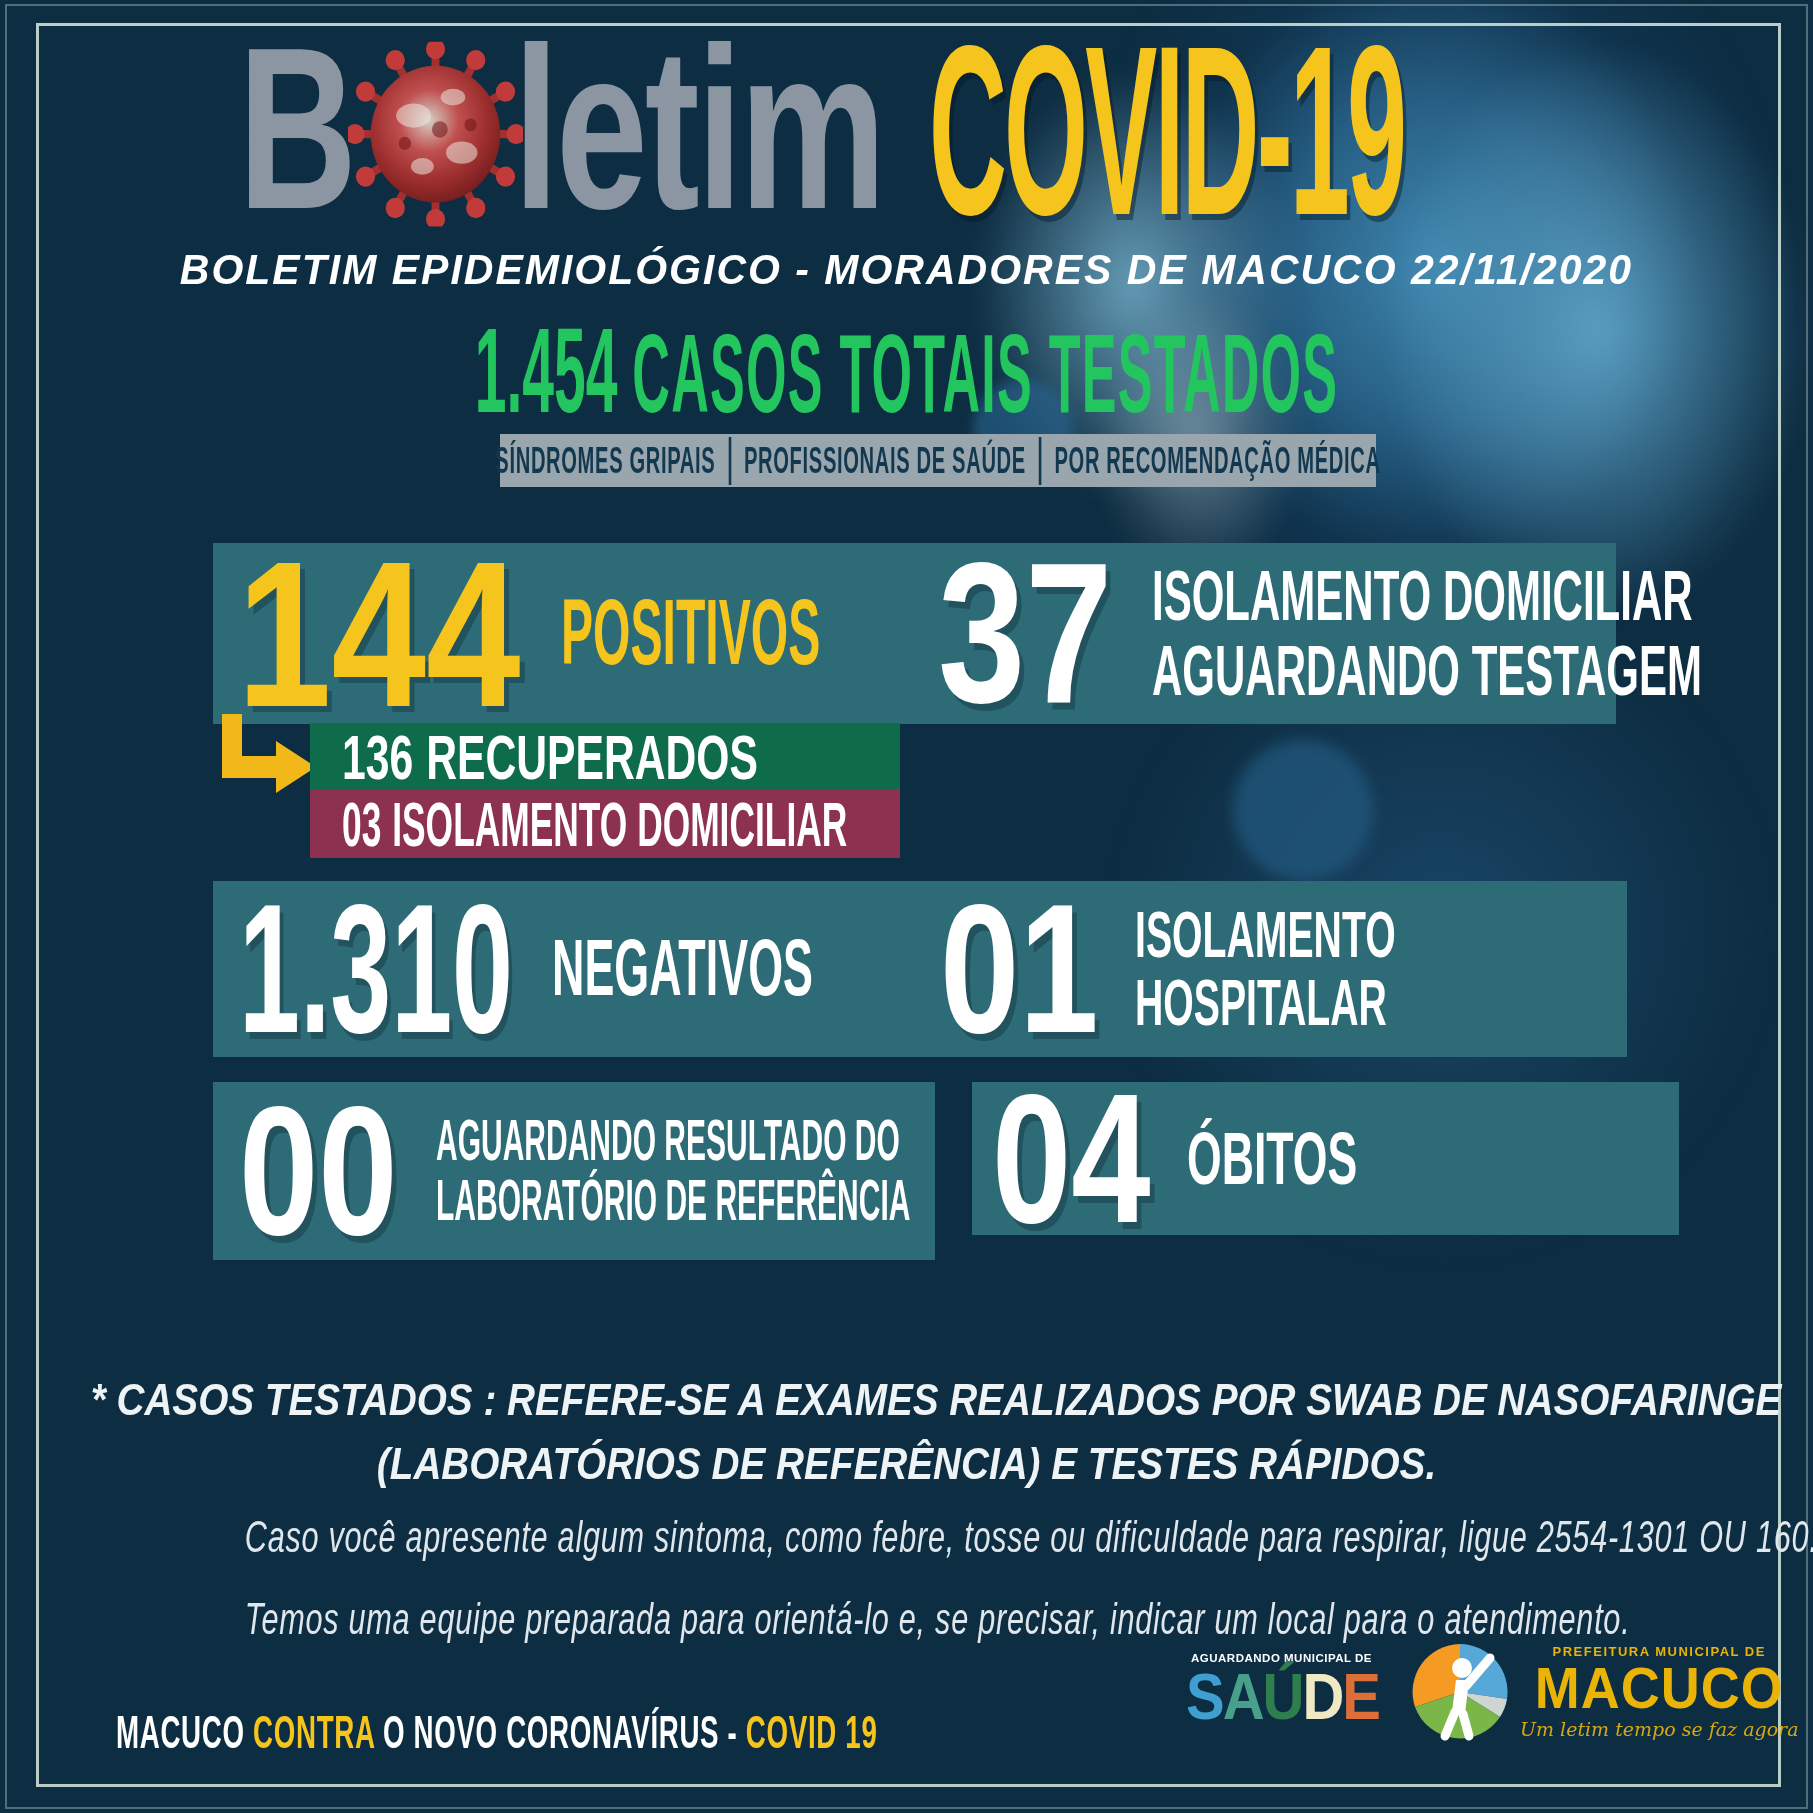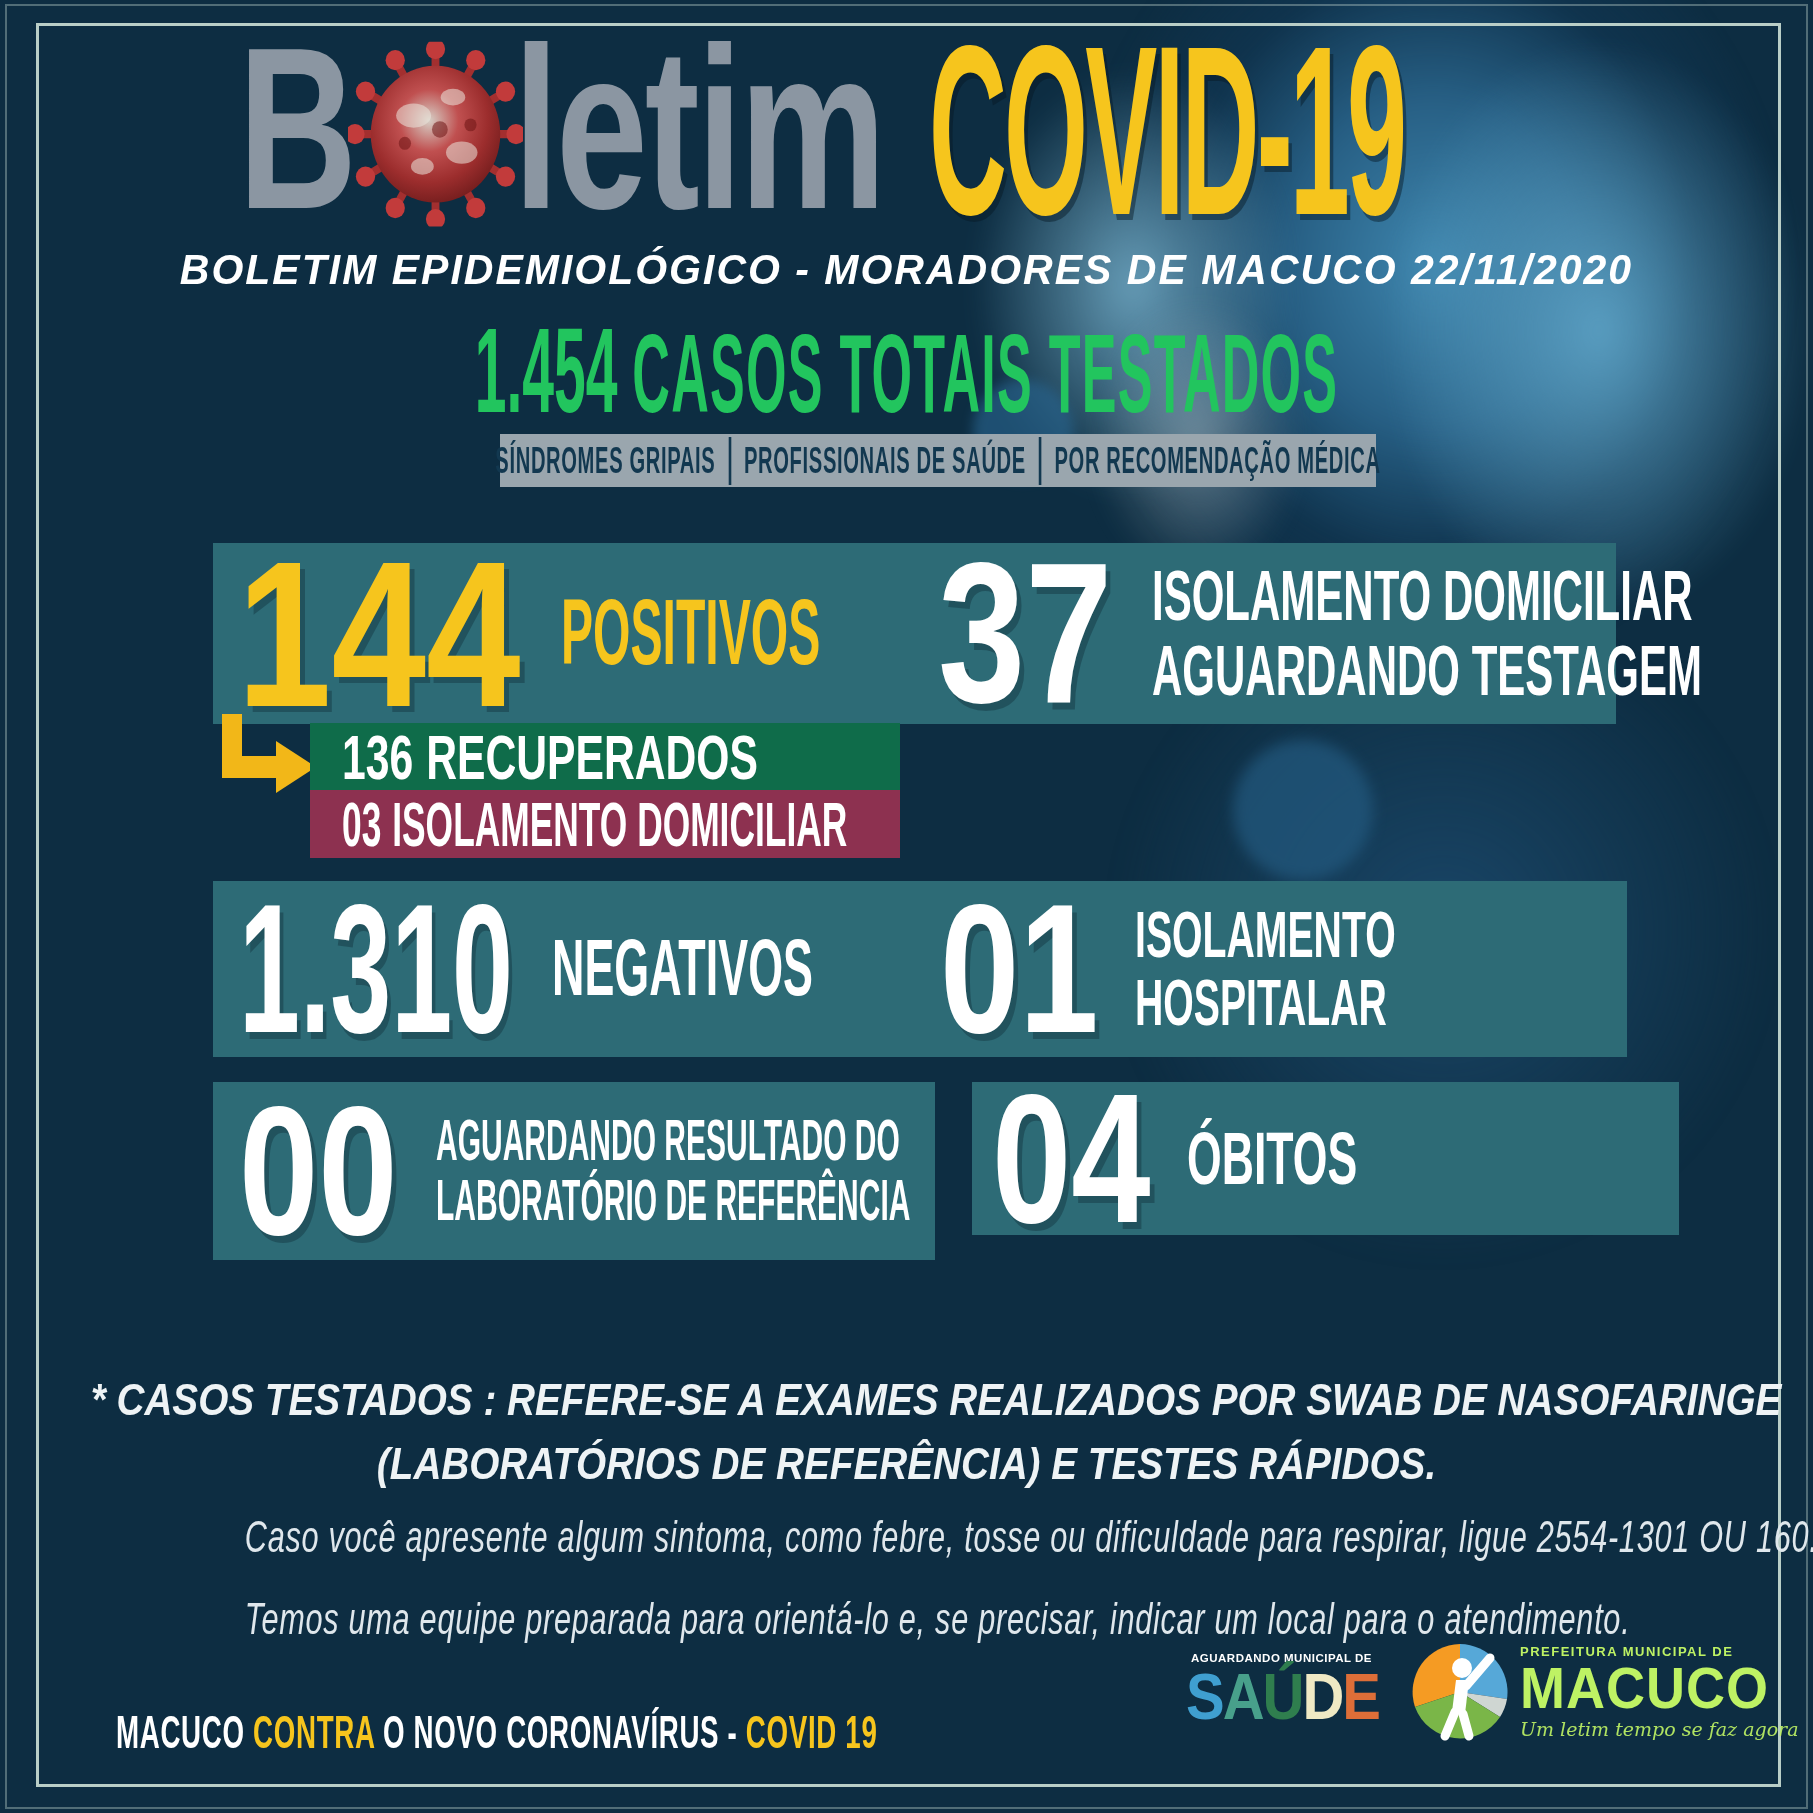--- a/index.html
+++ b/index.html
@@ -120,21 +120,21 @@
             transform:scale(0.66,1.12);transform-origin:left center;letter-spacing:1px;}
   .campaign .w{color:#ffffff;} .campaign .y{color:#f6c51d;}
 
   .saude-logo{left:1186px;top:1652px;width:240px;}
   .saude-eyebrow{color:#fff;font-weight:700;font-size:11.5px;letter-spacing:.5px;padding-left:5px;white-space:nowrap;}
   .saude-word{display:flex;font-weight:700;font-size:58px;line-height:1;letter-spacing:-2px;
               transform:scaleY(1.12);transform-origin:left top;}
   .sl0{color:#3f9fd0;} .sl1{color:#48a08b;} .sl2{color:#2f7e4e;} .sl3{color:#efe9c4;} .sl4{color:#dd6e38;}
 
   .macuco-logo{left:1410px;top:1642px;display:flex;align-items:center;gap:10px;}
-  .macuco-txt{display:flex;flex-direction:column;color:#bef264;}
+  .macuco-txt{display:flex;flex-direction:column;color:#eab308;text-align:center;}
   .macuco-eyebrow{font-weight:700;font-size:13px;letter-spacing:1.5px;white-space:nowrap;}
   .macuco-name{font-weight:700;font-size:54px;line-height:1.05;letter-spacing:1px;transform:scaleY(1.05);transform-origin:left top;}
   .macuco-tagline{font-family:"DejaVu Serif",serif;font-style:italic;font-size:19px;opacity:.92;
                   margin-top:2px;align-self:flex-end;white-space:nowrap;}
 </style>
 </head>
 <body>
 
 <div class="page">
 

